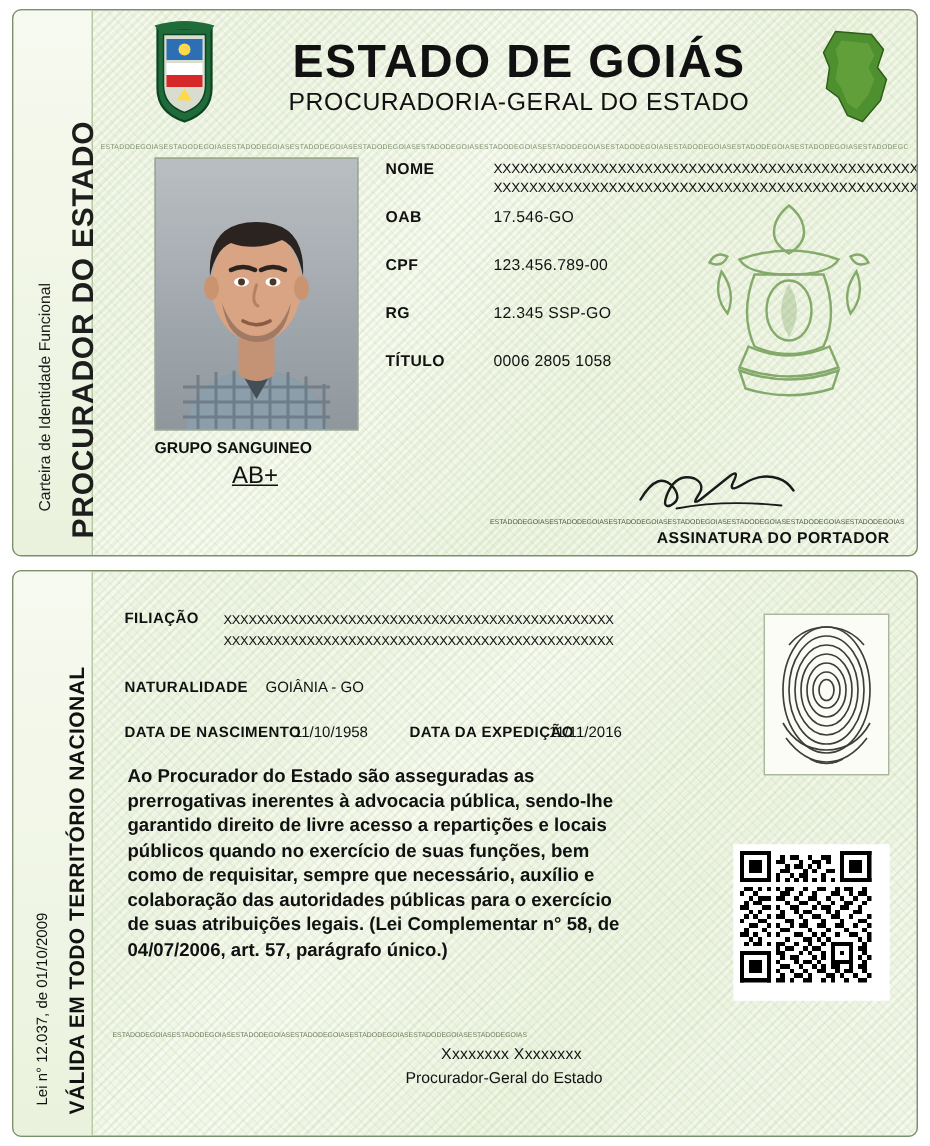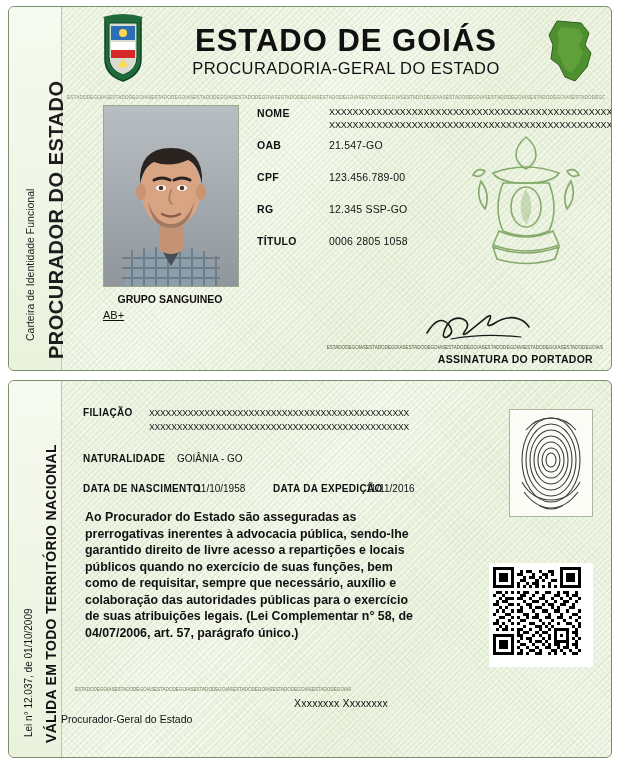--- a/index.html
+++ b/index.html
@@ -116,30 +116,30 @@
     width: 134px; height: 180px;
     border: 1px solid #9aa98b;
     overflow: hidden;
     background: #9fa6ab;
   }
   .photo svg { display: block; }
 
   .blood-label {
     position: absolute;
     left: 42px; top: 286px; width: 134px;
-    text-align: center;
+    text-align: left;
     font-size: 10.5px;
     font-weight: bold;
     color: #111;
   }
   .blood-value {
     position: absolute;
     left: 42px; top: 302px; width: 134px;
-    text-align: left;
-    font-size: 11px;
+    text-align: center;
+    font-size: 16px;
     color: #111;
     text-decoration: underline;
   }
 
   
   .fields { position: absolute; left: 196px; top: 100px; right: 10px; }
   .field-row { position: relative; height: 32px; }
   .field-label {
     position: absolute; left: 0; top: 0;
     width: 68px;
@@ -267,21 +267,21 @@
     left: 0; right: 0; top: 316px;
     text-align: center;
     font-size: 10.5px;
     color: #111;
     letter-spacing: 0.2px;
     padding-left: 10px;
   }
   .back-signer-role {
     position: absolute;
     left: 0; right: 0; top: 332px;
-    text-align: left;
+    text-align: center;
     font-size: 10.5px;
     color: #111;
   }
 </style>
 </head>
 <body>
 
 <div class="card card-front">
   <div class="texture"></div>
 
@@ -393,21 +393,21 @@
     </div>
 
     <div class="fields">
       <div class="field-row">
         <div class="field-label">NOME</div>
         <div class="field-value small">XXXXXXXXXXXXXXXXXXXXXXXXXXXXXXXXXXXXXXXXXXXXXXXXX</div>
         <div class="field-value2">XXXXXXXXXXXXXXXXXXXXXXXXXXXXXXXXXXXXXXXXXXXXXXXXX</div>
       </div>
       <div class="field-row">
         <div class="field-label">OAB</div>
-        <div class="field-value">21.547-GO</div>
+        <div class="field-value">17.546-GO</div>
       </div>
       <div class="field-row">
         <div class="field-label">CPF</div>
         <div class="field-value">123.456.789-00</div>
       </div>
       <div class="field-row">
         <div class="field-label">RG</div>
         <div class="field-value">12.345 SSP-GO</div>
       </div>
       <div class="field-row">

